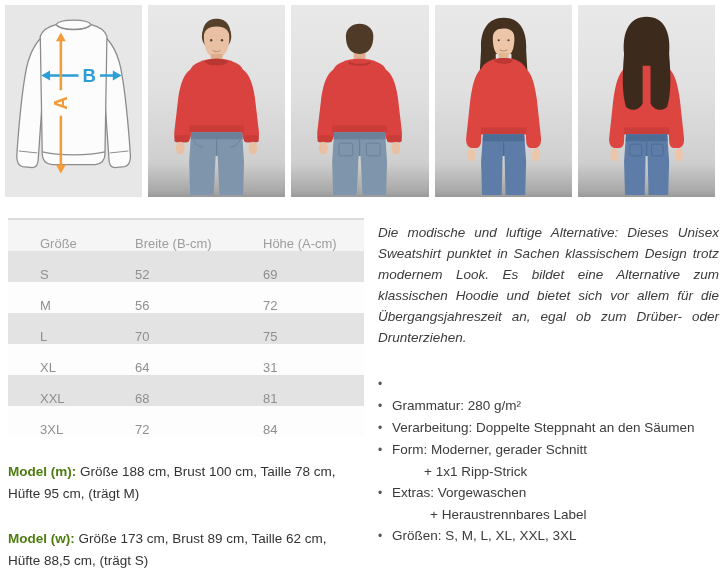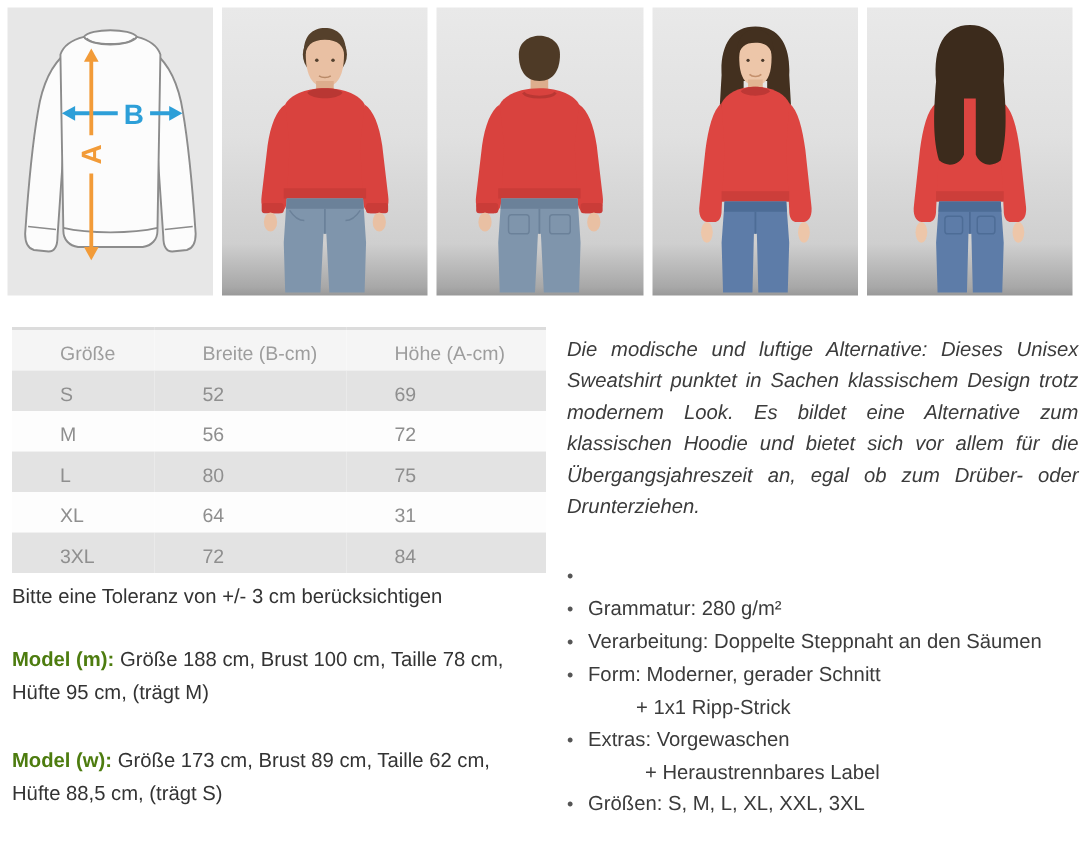--- a/index.html
+++ b/index.html
@@ -19,21 +19,21 @@
 
   
   .content { display: flex; padding: 21px 0 0 8px; }
   .left-col { width: 356px; }
   .right-col { width: 341px; margin-left: 14px; padding-top: 4px; }
 
   
   table.size-table { width: 100%; border-collapse: collapse; border-top: 2px solid #dcdcdc; table-layout: fixed; }
   table.size-table th, table.size-table td {
     text-align: left; font-weight: normal; font-size: 13px;
-    height: 27px; padding: 4px 0 0 32px; vertical-align: middle;
+    height: 27px; padding: 16px 0 0 32px; vertical-align: middle;
   }
   table.size-table col.c1 { width: 95px; }
   table.size-table col.c2 { width: 128px; }
   table.size-table th { color: #9d9d9d; background: #f5f5f5; height: 28px; }
   table.size-table td { color: #8f8f8f; }
   table.size-table tbody tr:nth-child(odd) td { background: #e3e3e3; }
   table.size-table tbody tr:nth-child(even) td { background: #fdfdfd; }
 
   .tolerance { font-size: 13.5px; color: #333; margin-top: 8px; }
   .model-info { font-size: 13.5px; color: #333; line-height: 1.6; margin-top: 24px; width: 352px; }
@@ -198,37 +198,41 @@
             <td>52</td>
             <td>69</td>
           </tr>
           <tr>
             <td>M</td>
             <td>56</td>
             <td>72</td>
           </tr>
           <tr>
             <td>L</td>
-            <td>80</td>
+            <td>70</td>
             <td>75</td>
           </tr>
           <tr>
             <td>XL</td>
             <td>64</td>
             <td>31</td>
           </tr>
           <tr>
+            <td>XXL</td>
+            <td>68</td>
+            <td>81</td>
+          </tr>
+          <tr>
             <td>3XL</td>
             <td>72</td>
             <td>84</td>
           </tr>
         </tbody>
       </table>
 
-      <p class="tolerance">Bitte eine Toleranz von +/- 3 cm berücksichtigen</p>
 
       <p class="model-info">
         <b>Model (m):</b>
         <span>Größe 188 cm, Brust 100 cm, Taille 78 cm, Hüfte 95 cm, (trägt M)</span>
       </p>
 
       <p class="model-info">
         <b>Model (w):</b>
         <span>Größe 173 cm, Brust 89 cm, Taille 62 cm, Hüfte 88,5 cm, (trägt S)</span>
       </p>

